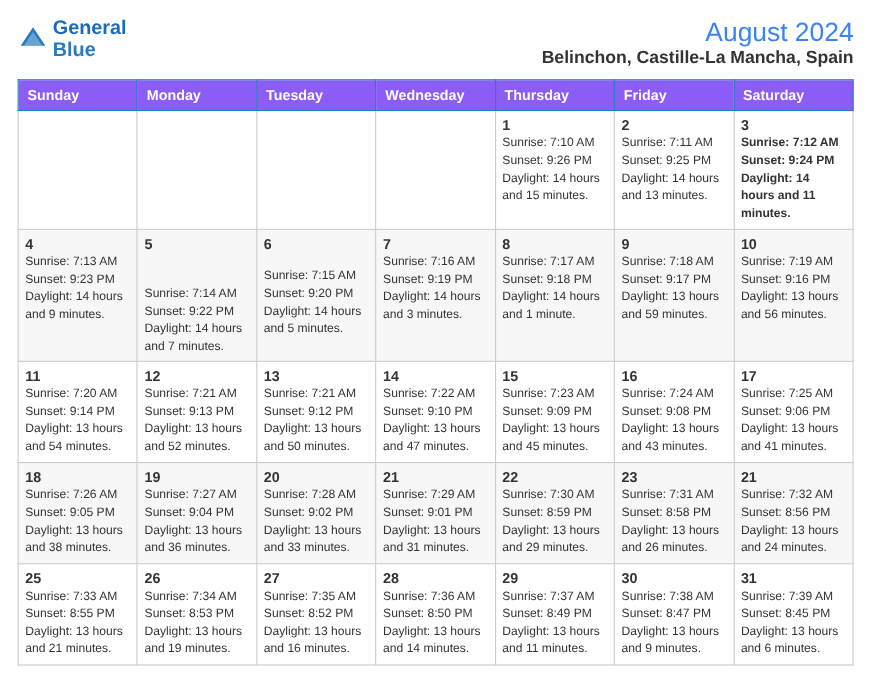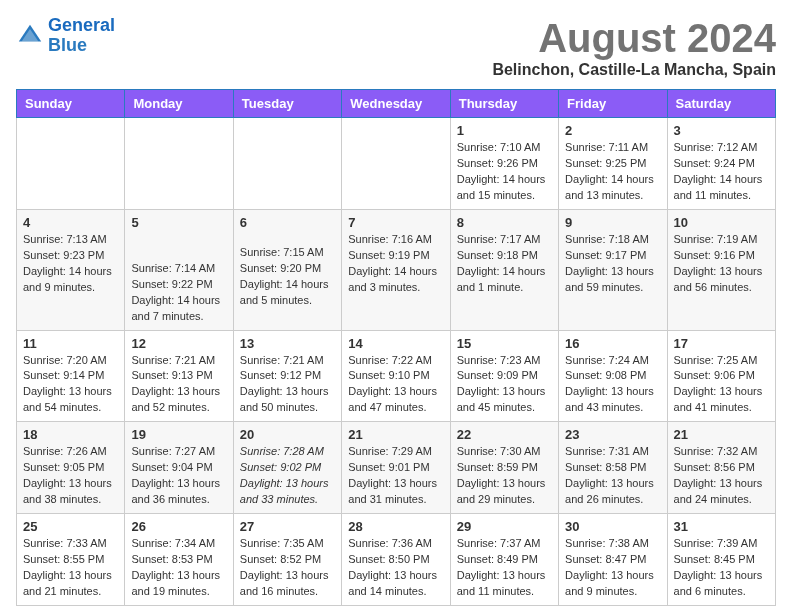--- a/index.html
+++ b/index.html
@@ -31,23 +31,23 @@
       color: #1a6bbf;
     }
     .logo-icon {
       width: 28px;
       height: 28px;
     }
     .title-section {
       text-align: right;
     }
     .main-title {
-      font-size: 40px;
-      font-weight: bold;
-      color: #737373;
+      font-size: 24px;
+      font-weight: normal;
+      color: #3b82f6;
     }
     .sub-title {
       font-size: 16px;
       font-weight: bold;
       color: #333;
     }
     .calendar {
       width: 100%;
       border-collapse: collapse;
       border: 1px solid #ccc;
@@ -135,21 +135,21 @@
 Daylight: 14 hours and 15 minutes.</div>
         </td>
         <td>
           <div class="day-number">2</div>
           <div class="day-info" style="white-space: pre-line;">Sunrise: 7:11 AM
 Sunset: 9:25 PM
 Daylight: 14 hours and 13 minutes.</div>
         </td>
         <td>
           <div class="day-number">3</div>
-          <div class="day-info" style="white-space: pre-line;">Sunrise: 7:12 AM
+          <div class="day-info" style="white-space: pre-line; font-weight: bold;">Sunrise: 7:12 AM
 Sunset: 9:24 PM
 Daylight: 14 hours and 11 minutes.</div>
         </td>
       </tr>
       <tr>
         <td>
           <div class="day-number">4</div>
           <div class="day-info" style="white-space: pre-line;">Sunrise: 7:13 AM
 Sunset: 9:23 PM
 Daylight: 14 hours and 9 minutes.</div>
@@ -243,21 +243,21 @@
 Daylight: 13 hours and 38 minutes.</div>
         </td>
         <td>
           <div class="day-number">19</div>
           <div class="day-info" style="white-space: pre-line;">Sunrise: 7:27 AM
 Sunset: 9:04 PM
 Daylight: 13 hours and 36 minutes.</div>
         </td>
         <td>
           <div class="day-number">20</div>
-          <div class="day-info" style="white-space: pre-line; font-style: italic;">Sunrise: 7:28 AM
+          <div class="day-info" style="white-space: pre-line;">Sunrise: 7:28 AM
 Sunset: 9:02 PM
 Daylight: 13 hours and 33 minutes.</div>
         </td>
         <td>
           <div class="day-number">21</div>
           <div class="day-info" style="white-space: pre-line;">Sunrise: 7:29 AM
 Sunset: 9:01 PM
 Daylight: 13 hours and 31 minutes.</div>
         </td>
         <td>

